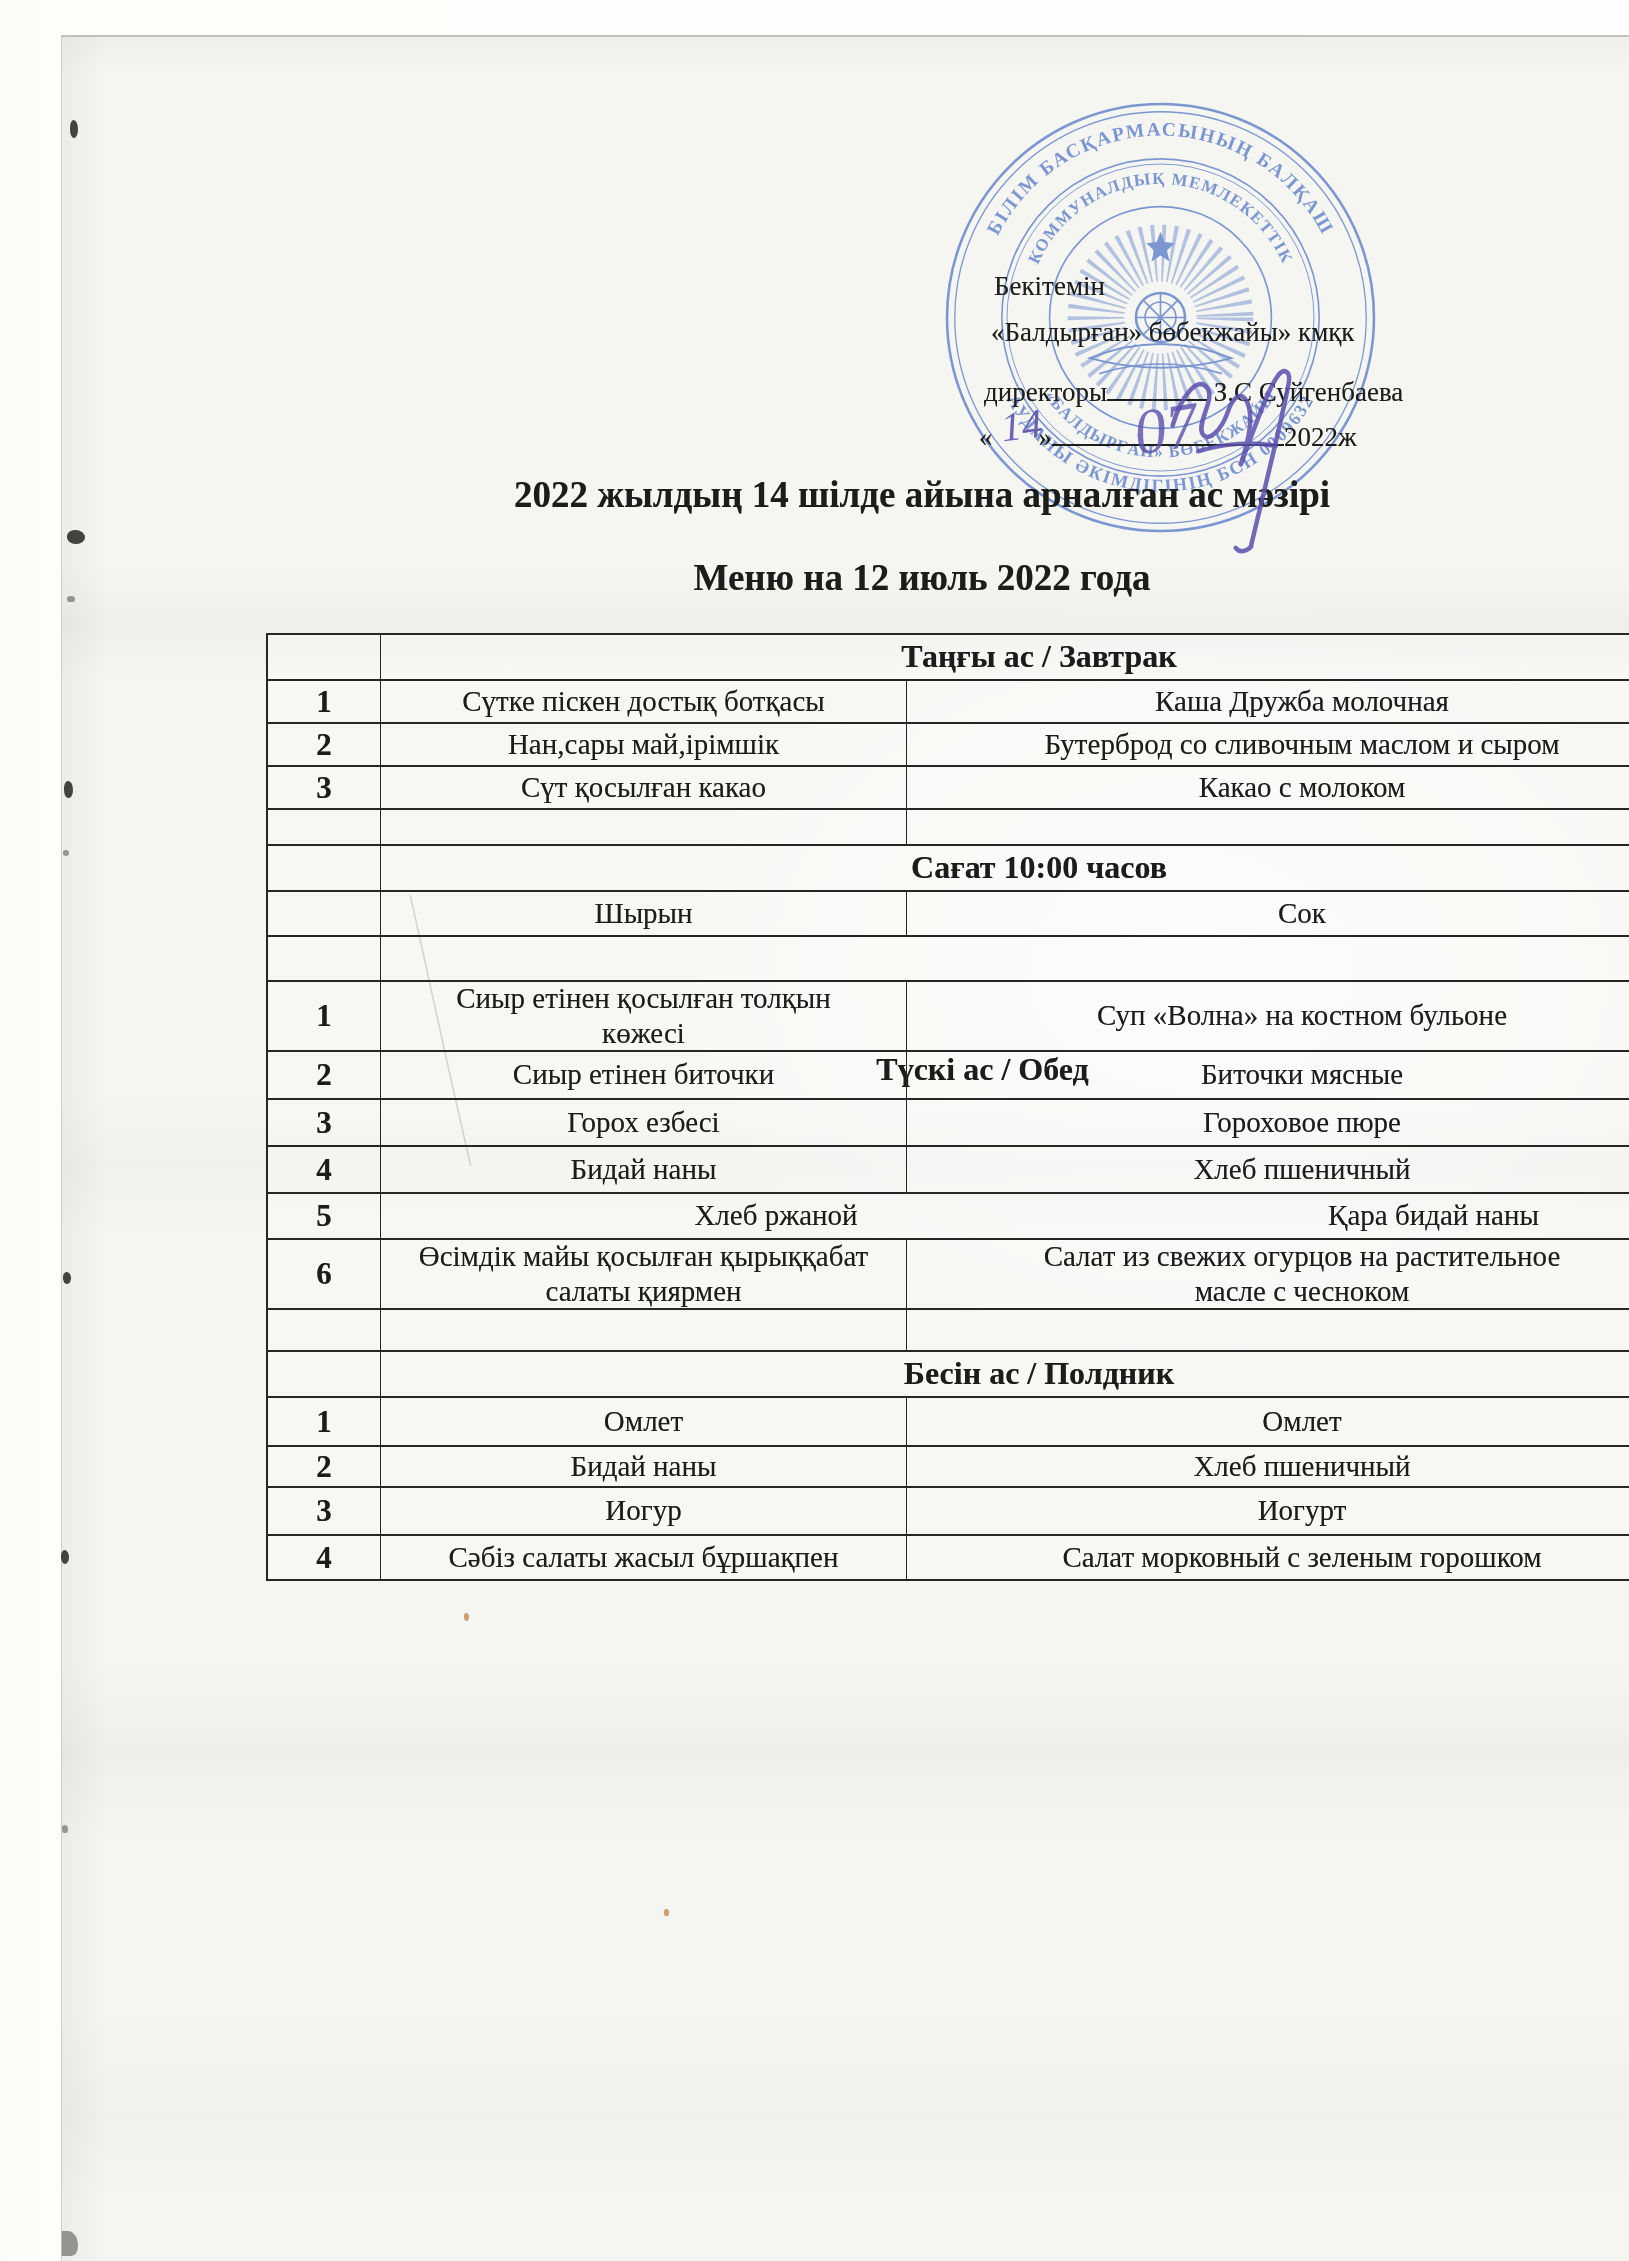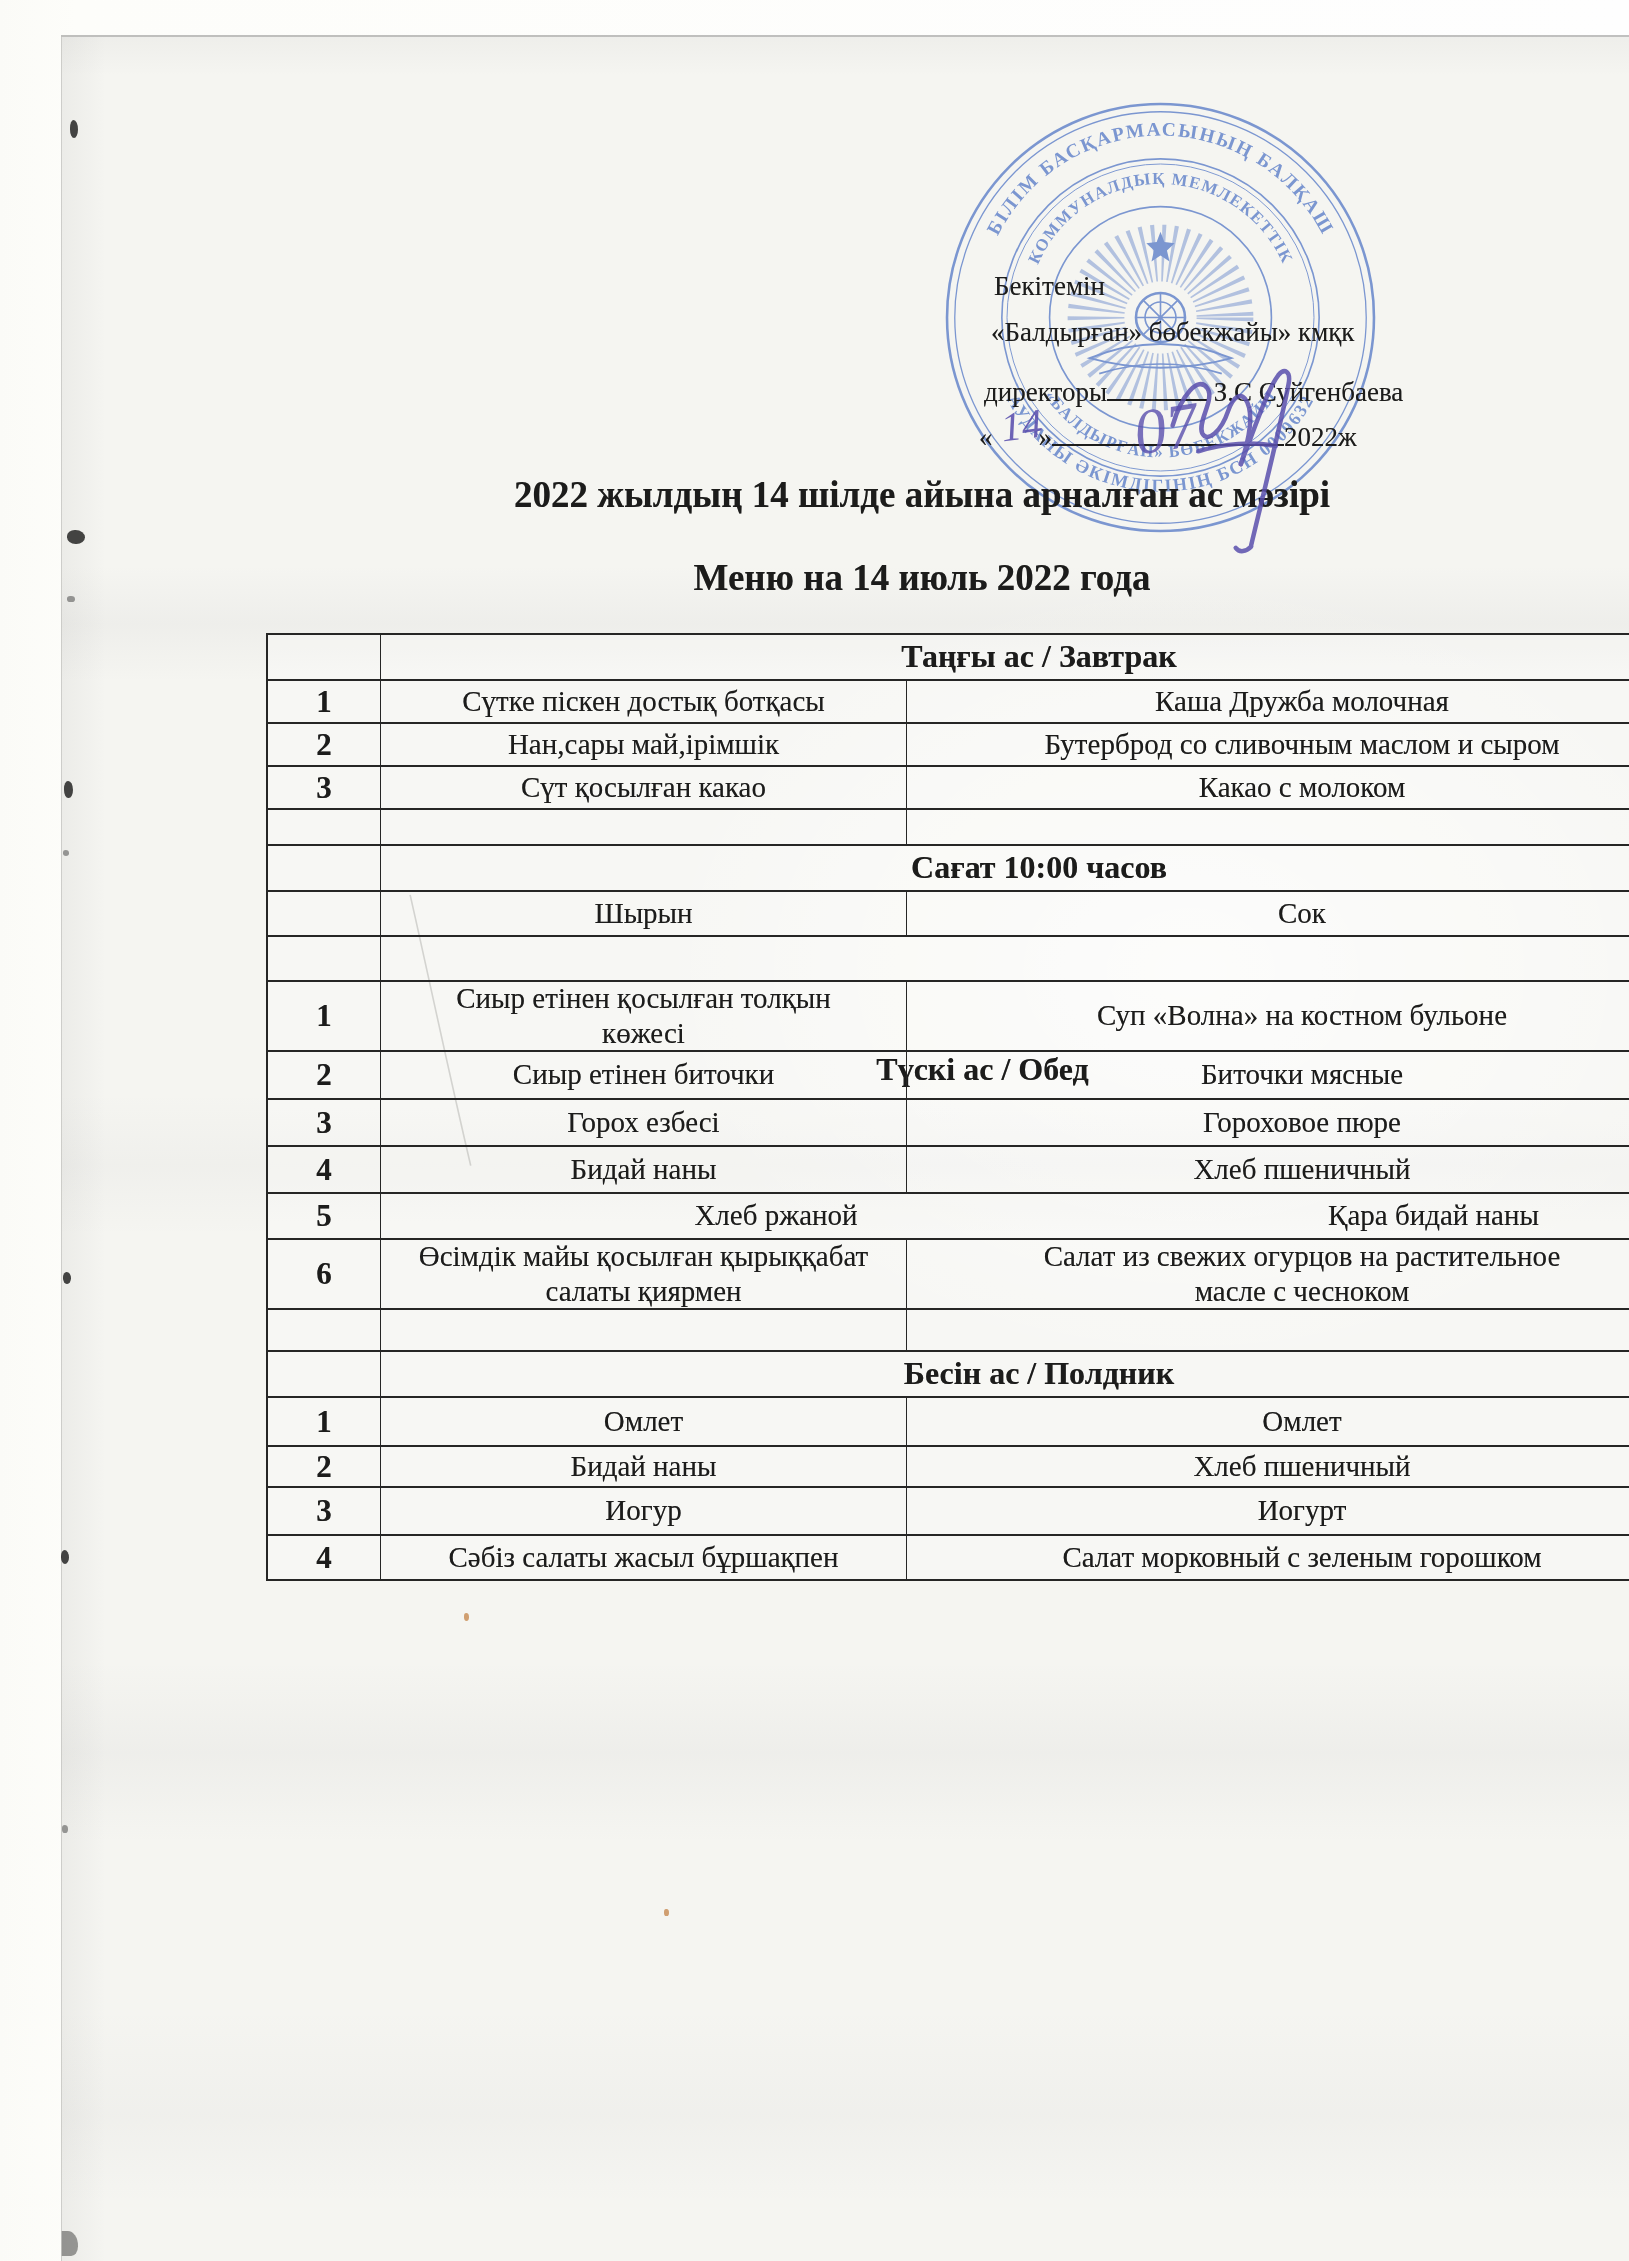--- a/index.html
+++ b/index.html
@@ -144,21 +144,21 @@
 <svg class="sig-svg" style="left:1161px;top:348px;" width="161" height="213" viewBox="0 0 250 330">
   <g fill="none" stroke="#5b50ae" stroke-width="7" stroke-linecap="round" opacity="0.85">
     <path d="M18,120 c14,-48 40,-78 54,-58 c12,18 -16,52 -8,70 c8,16 30,-4 40,-34 c8,-24 22,-32 30,-14 c10,22 2,60 -10,96"></path>
     <path d="M124,180 c26,-70 44,-120 58,-138 c10,-12 20,-6 16,14 c-8,44 -34,150 -58,250"></path>
     <path d="M58,160 c40,-12 86,-16 120,-8"></path>
     <path d="M140,308 c-8,8 -18,10 -24,2"></path>
   </g>
 </svg>
 
 <div class="doc-title" style="top:475px;">2022 жылдың  14 шілде айына арналған ас мәзірі</div>
-<div class="doc-title" style="top:558px;">Меню на 14 июль  2022 года</div>
+<div class="doc-title" style="top:558px;">Меню на 12 июль  2022 года</div>
 
 <div class="menu-table">
     <div class="t-row" style="height: 46px;">
       <div class="c c-num"></div>
       <div class="c c-section">Таңғы ас / Завтрак</div>
     </div>
     <div class="t-row" style="height: 43px;">
       <div class="c c-num">1</div>
       <div class="c c-kk">Сүтке піскен достық ботқасы</div>
       <div class="c c-ru">Каша Дружба молочная</div>

